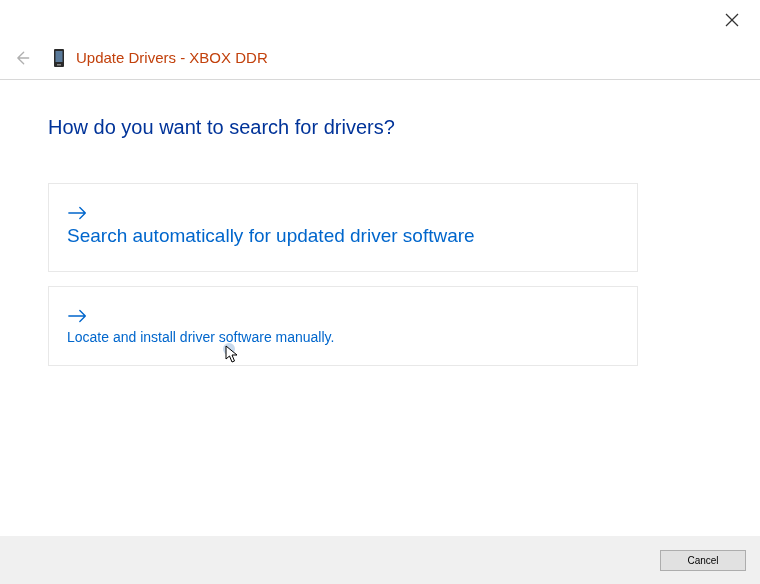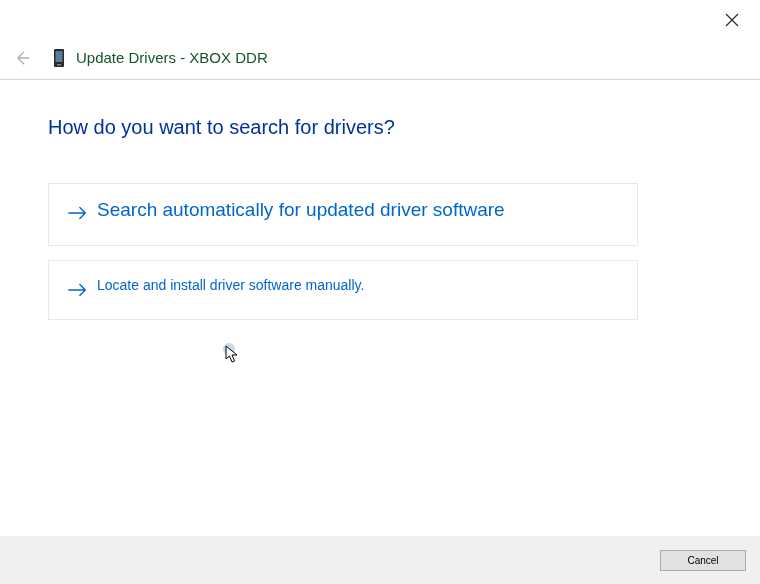--- a/index.html
+++ b/index.html
@@ -45,41 +45,42 @@
       width: 14px;
       height: 20px;
       margin-right: 10px;
       display: flex;
       align-items: center;
       justify-content: center;
     }
     .device-icon svg { width: 14px; height: 20px; }
     .title {
       font-size: 15px;
-      color: #14532d;
+      color: #c2410c;
       font-weight: 400;
       text-align: center;
     }
     .content {
       padding: 36px 48px 0 48px;
     }
     .heading {
       font-size: 20px;
       color: #003399;
       font-weight: 400;
       margin-bottom: 44px;
     }
     .option-card {
       border: 1px solid #e8e8e8;
       padding: 14px 18px 18px 18px;
       margin-bottom: 14px;
       cursor: pointer;
       display: flex;
       align-items: flex-start;
       width: 590px;
+      flex-direction: column;
     }
     .option-arrow {
       width: 22px;
       height: 22px;
       margin-right: 8px;
       margin-top: 4px;
       flex-shrink: 0;
       display: flex;
       align-items: center;
       justify-content: center;

